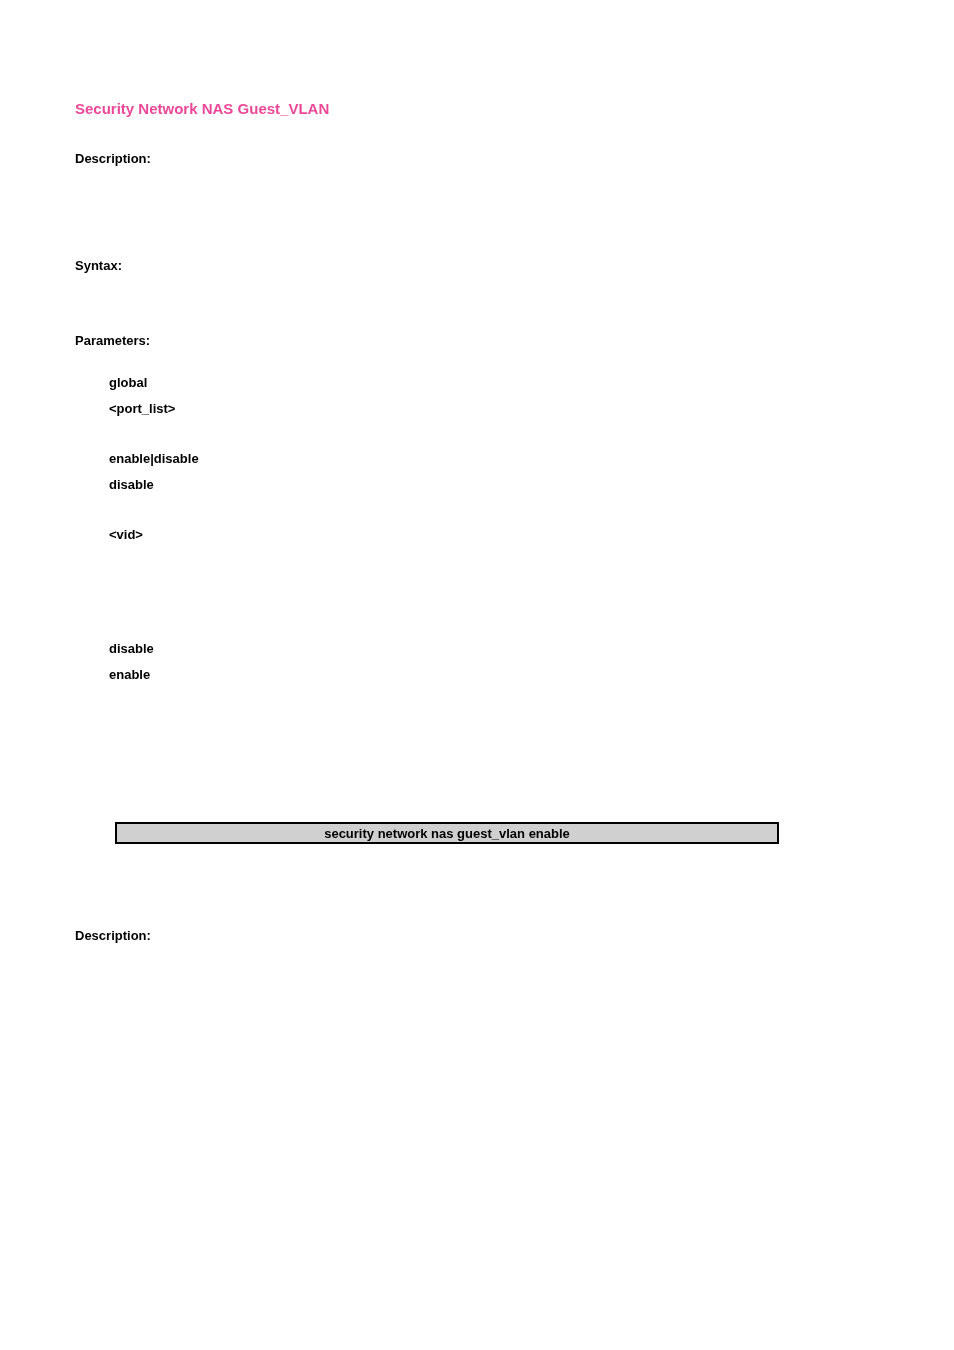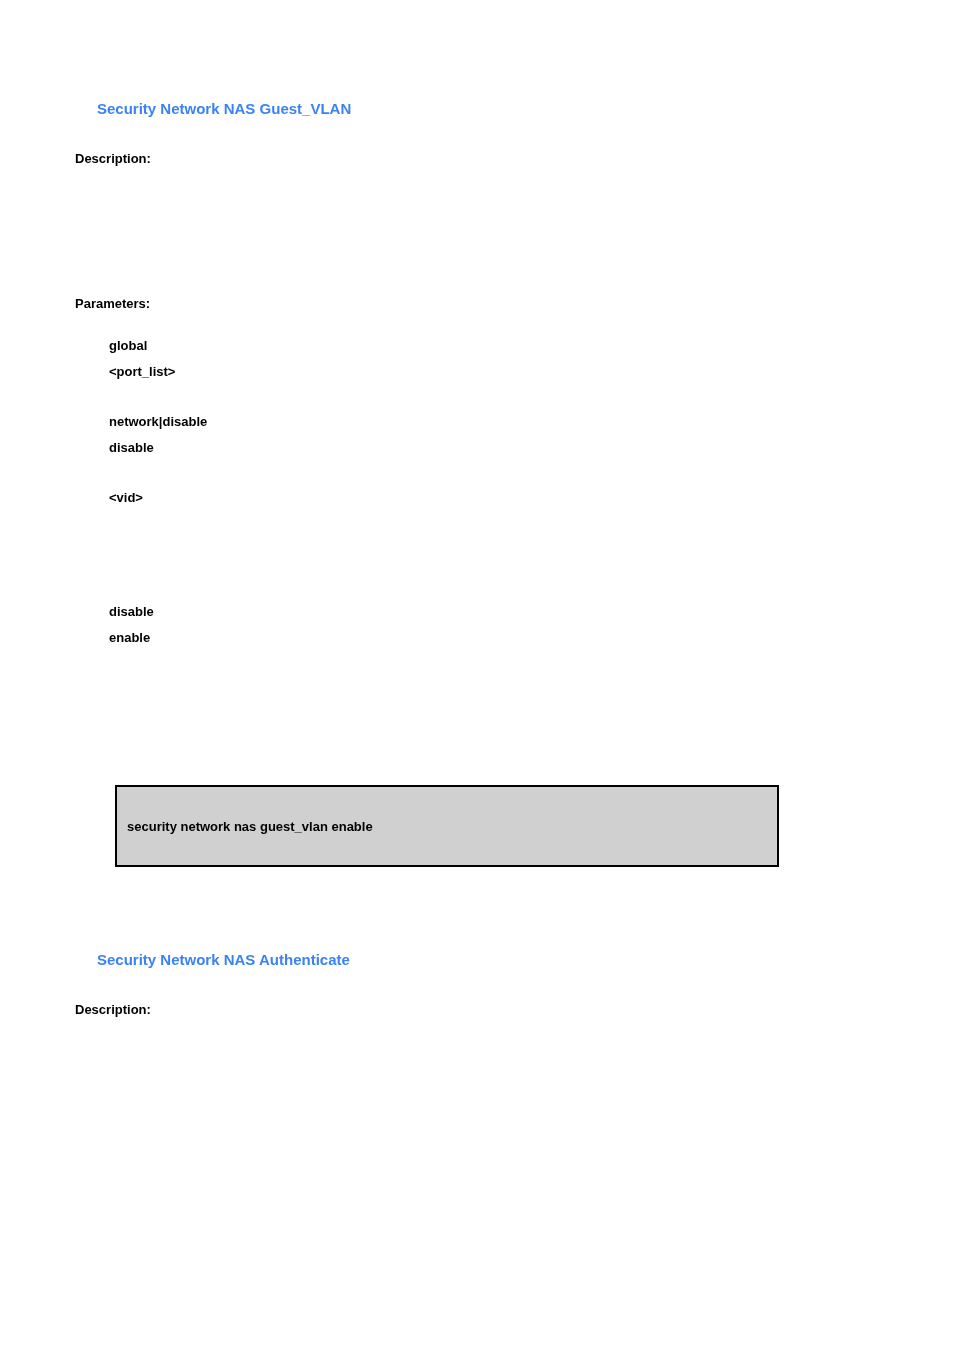--- a/index.html
+++ b/index.html
@@ -5,25 +5,24 @@
     * { margin: 0; padding: 0; box-sizing: border-box; }
     body {
       width: 954px;
       height: 1350px;
       background: #fff;
       font-family: Arial, Helvetica, sans-serif;
       padding: 100px 75px 60px 75px;
       color: #000;
     }
     .section-title {
-      color: #3b82f6;
+      color: #ec4899;
       font-weight: bold;
       font-size: 15px;
       margin-bottom: 34px;
-      margin-left: 22px;
     }
     .label {
       font-weight: bold;
       font-size: 13px;
       margin-bottom: 22px;
     }
     .spacer-large { height: 70px; }
     .spacer-med { height: 38px; }
     .spacer-sm { height: 24px; }
     .spacer-xs { height: 10px; }
@@ -36,59 +35,60 @@
       font-size: 13px;
       line-height: 2.0;
     }
     .param-gap { height: 24px; }
     .param-gap-lg { height: 40px; }
     .code-box {
       margin-left: 40px;
       margin-right: 100px;
       border: 2px solid #000;
       background: #d0d0d0;
-      padding: 30px 10px;
+      padding: 0 10px;
+      text-align: center;
     }
     .code-text {
       font-weight: bold;
       font-size: 13px;
     }
     .section2 {
       margin-top: 84px;
     }
   </style>
 </head>
 <body>
 
 <div>
   <div class="section-title">Security Network NAS Guest_VLAN</div>
   <div class="label">Description:</div>
   <div class="spacer-large"></div>
+  <div class="label">Syntax:</div>
   <div class="spacer-med"></div>
   <div class="label">Parameters:</div>
   <div class="param-block">
     <div class="param-item">global</div>
     <div class="param-item">&lt;port_list&gt;</div>
     <div class="param-gap"></div>
-    <div class="param-item">network|disable</div>
+    <div class="param-item">enable|disable</div>
     <div class="param-item">disable</div>
     <div class="param-gap"></div>
     <div class="param-item">&lt;vid&gt;</div>
     <div class="param-gap"></div>
     <div class="param-gap-lg"></div>
     <div class="param-gap"></div>
     <div class="param-item">disable</div>
     <div class="param-item">enable</div>
   </div>
   <div class="spacer-med"></div>
   <div class="spacer-sm"></div>
   <div class="spacer-med"></div>
   <div class="spacer-xs"></div>
   <div class="spacer-sm"></div>
   <div class="code-box">
     <span class="code-text">security network nas guest_vlan enable</span>
   </div>
 </div>
 
 <div class="section2">
-  <div class="section-title">Security Network NAS Authenticate</div>
   <div class="label">Description:</div>
 </div>
 
 </body></html>

